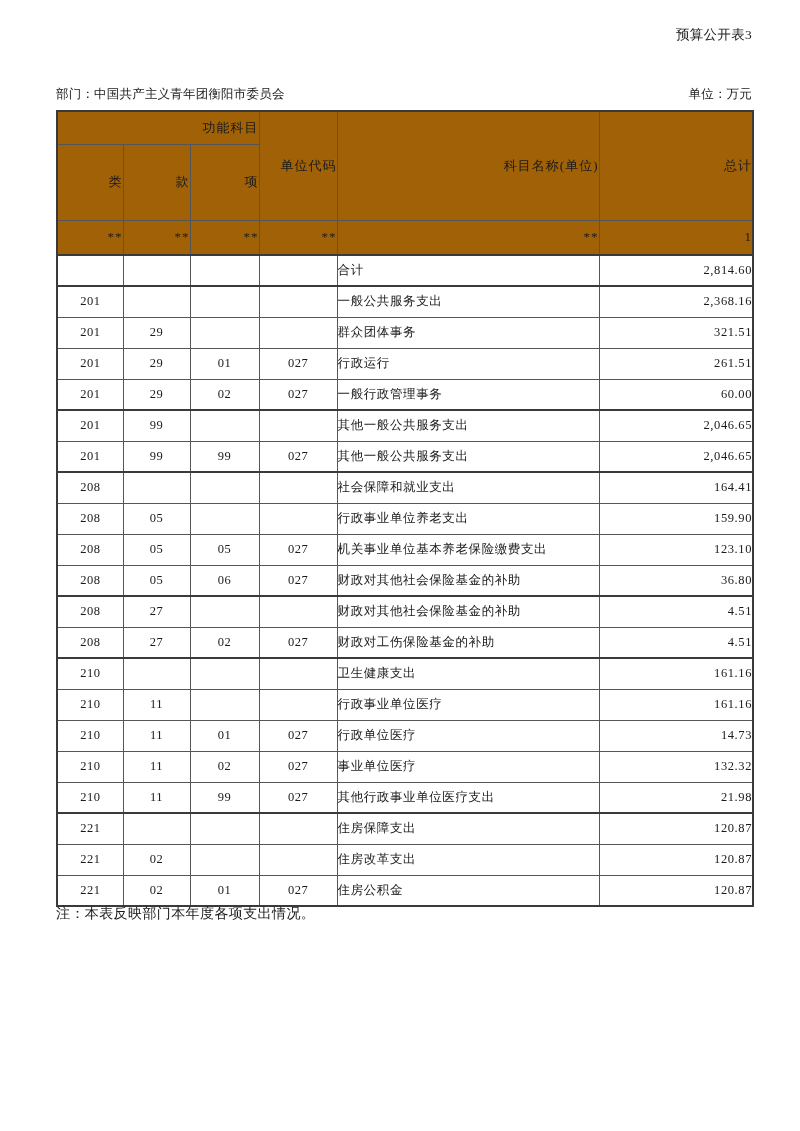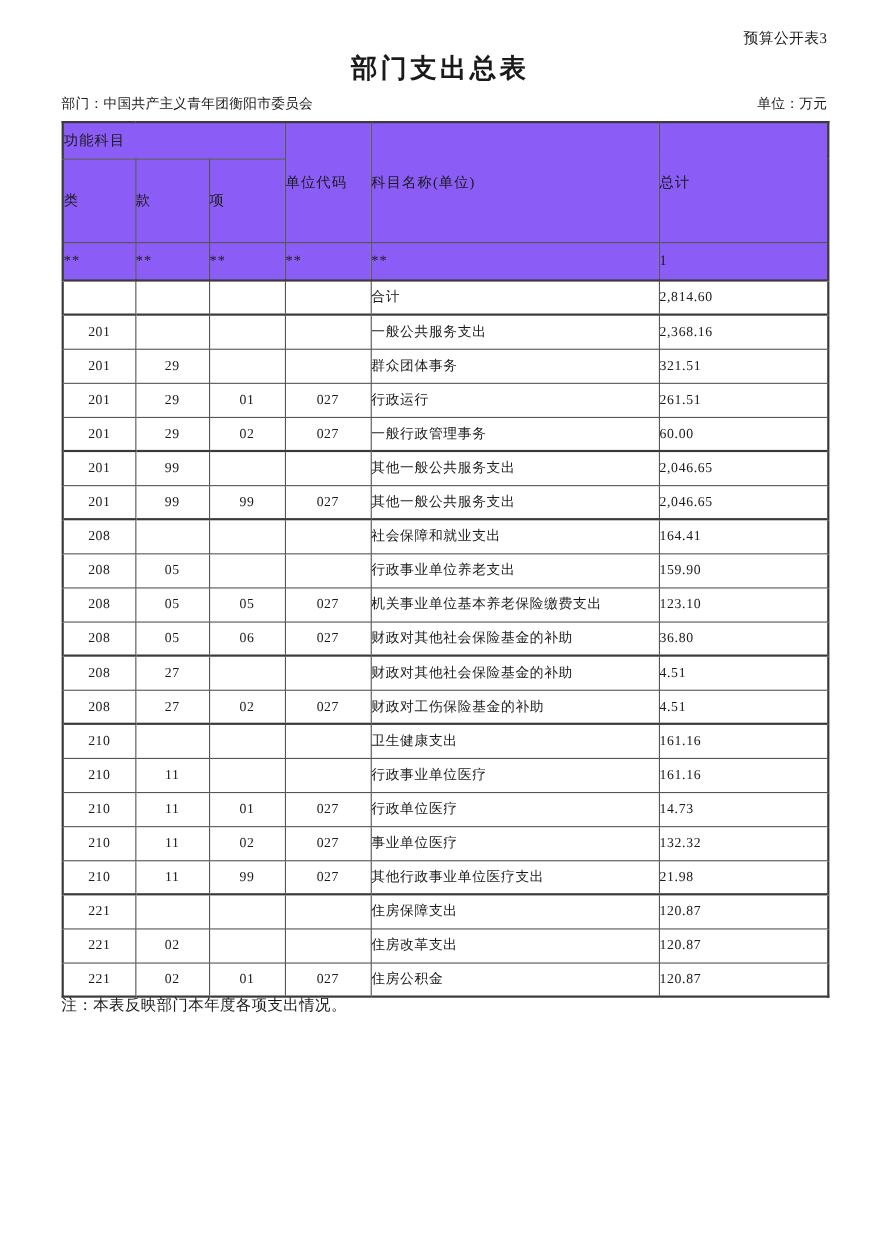--- a/index.html
+++ b/index.html
@@ -79,22 +79,22 @@
     padding: 0;
     font-weight: normal;
     vertical-align: middle;
     box-sizing: border-box;
   }
   .outer-top   { border-top: 2px solid #3a3a3a !important; }
   .outer-left  { border-left: 2px solid #3a3a3a !important; }
   .outer-right { border-right: 2px solid #3a3a3a !important; }
 
   thead td {
-    background: #8b5cf6;
-    text-align: left;
+    background: #a16207;
+    text-align: right;
   }
   .h-group {
     height: 33px;
     font-size: 13px;
     letter-spacing: 1px;
   }
   .h-sub {
     height: 76px;
     font-size: 13px;
     letter-spacing: 1px;
@@ -115,20 +115,21 @@
     font-size: 12.5px;
     letter-spacing: 0.5px;
   }
   td.c-name {
     text-align: left;
     font-size: 12.5px;
     letter-spacing: 0.6px;
     padding-left: 4px;
   }
   td.c-total {
+    text-align: right;
     padding-right: 12px;
     font-size: 12.5px;
     letter-spacing: 0.6px;
   }
   .ind0 { padding-left: 4px; }
   .ind1 { padding-left: 20px; }
   .ind2 { padding-left: 32px; }
   tr.group-start > td { border-top: 2px solid #3a3a3a !important; }
   tr.last-row > td { border-bottom: 2px solid #3a3a3a !important; }
 
@@ -141,21 +142,20 @@
     letter-spacing: 0.4px;
   }
 </style>
 </head>
 <body>
 
 <div class="page">
 
   <div class="sheet-tag">预算公开表3</div>
 
-  <div class="doc-title">部门支出总表</div>
 
   <div class="info-row">
     <div class="info-left">部门：中国共产主义青年团衡阳市委员会</div>
     <div class="info-right">单位：万元</div>
   </div>
 
   <div class="table-wrap">
     <table class="main">
       <colgroup>
         <col style="width:66px">

